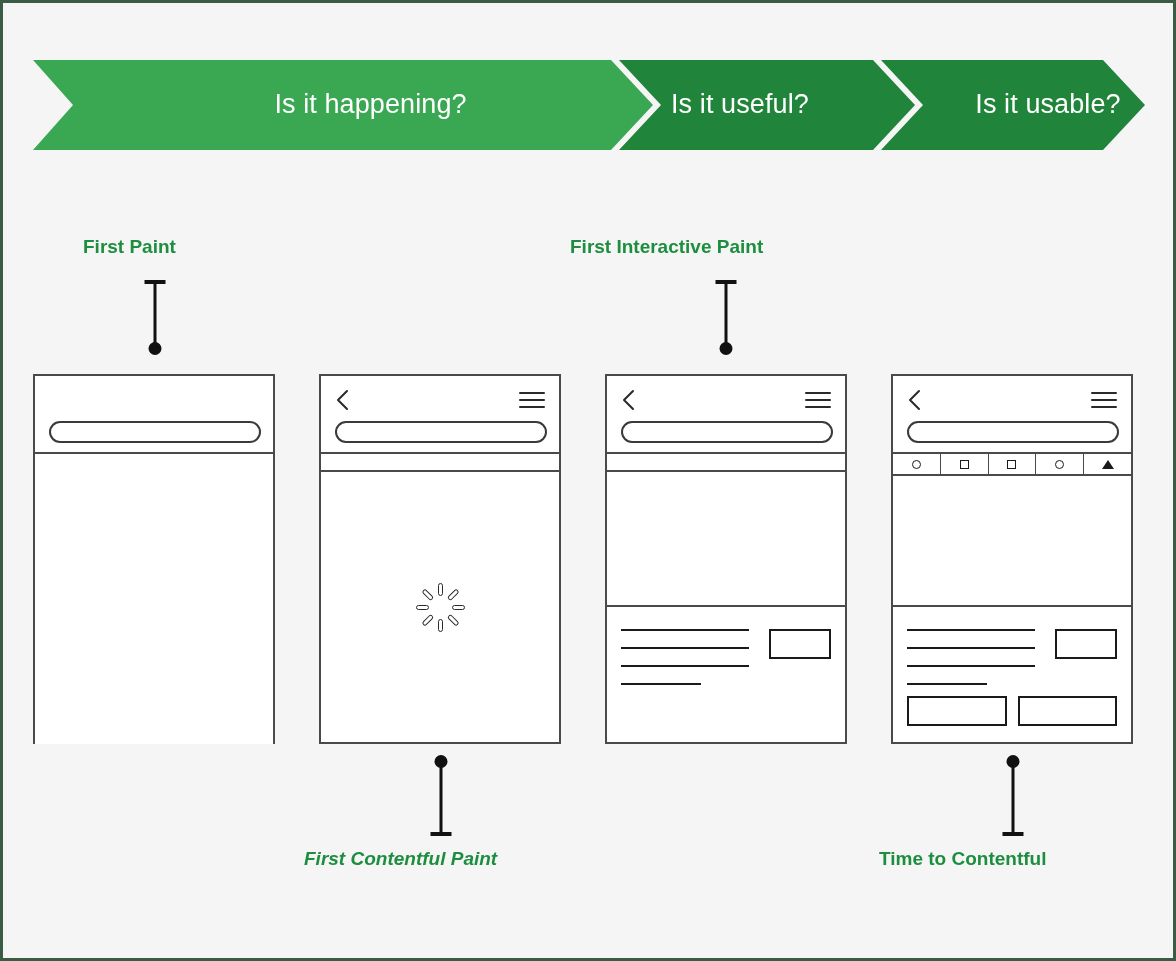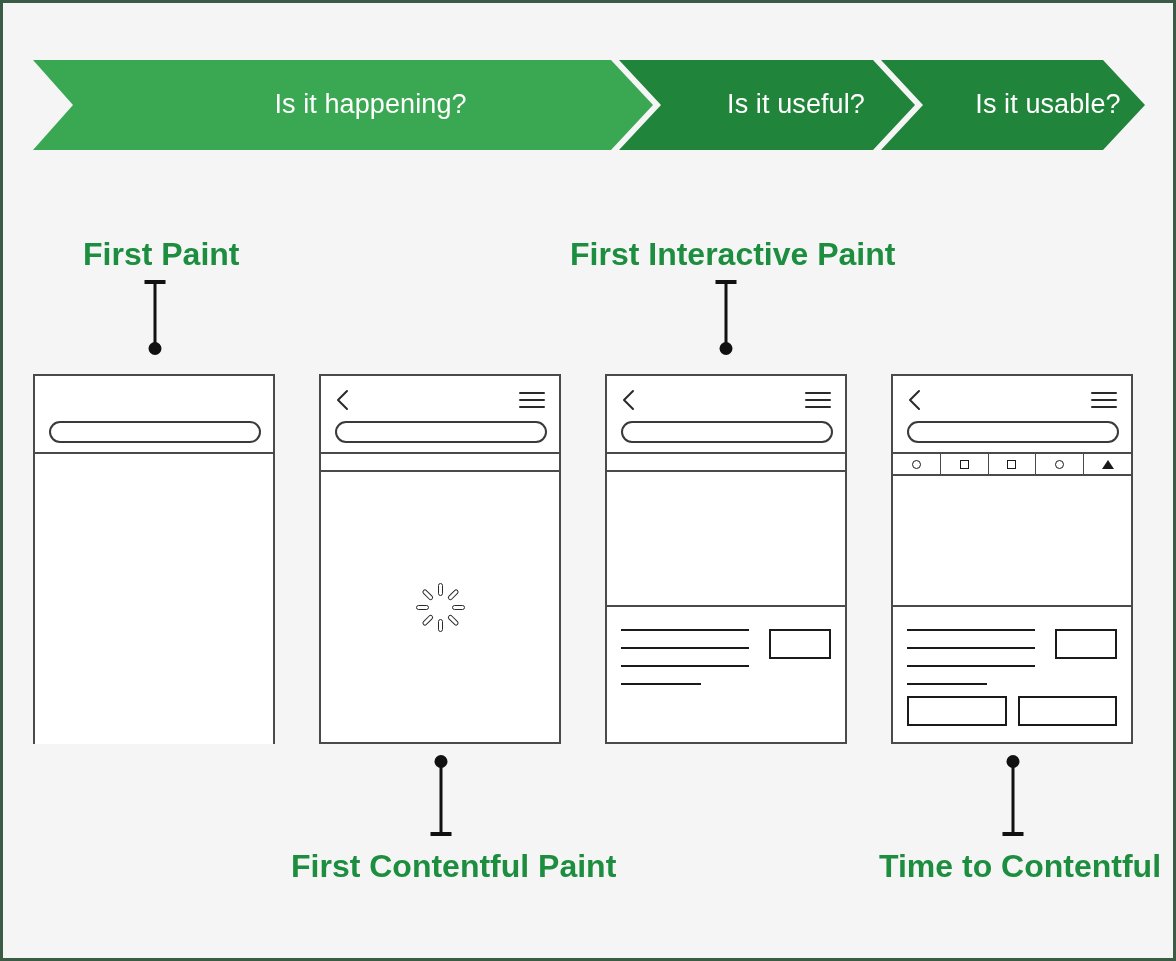--- a/index.html
+++ b/index.html
@@ -33,29 +33,29 @@
   .chev-label {
     position: absolute;
     color: #ffffff;
     font-size: 27px;
     font-weight: 400;
     letter-spacing: 0.1px;
     white-space: nowrap;
     font-family: "Liberation Sans", sans-serif;
   }
   #chev-label-0 { left: 175px;  top: 29px; width: 325px; text-align: center; }
-  #chev-label-1 { left: 638px;  top: 29px; width: 250px; text-align: center; }
+  #chev-label-1 { left: 638px;  top: 29px; width: 250px; }
   #chev-label-2 { left: 880px;  top: 29px; width: 270px; text-align: center; }
 
   
   .metric-label {
     position: absolute;
     color: #1d8e3f;
     font-weight: bold;
-    font-size: 32px;
+    font-size: 19px;
     white-space: nowrap;
     font-family: "Liberation Sans", sans-serif;
   }
 
   
   .pointer { position: absolute; }
   .pointer .stem {
     position: absolute;
     left: 50%;
     transform: translateX(-50%);
@@ -250,21 +250,21 @@
       <path d="M 848,0 L 1070,0 L 1112,45 L 1070,90 L 848,90 L 890,45 Z" fill="#21843b"></path>
     </svg>
     <div class="chev-label" id="chev-label-0">Is it happening?</div>
     <div class="chev-label" id="chev-label-1">Is it useful?</div>
     <div class="chev-label" id="chev-label-2">Is it usable?</div>
   </div>
 
   <div class="metric-label" style="left:80px; top:233px;">First Paint</div>
   <div class="metric-label" style="left:567px; top:233px;">First Interactive Paint</div>
 
-  <div class="metric-label" style="left:288px; top:845px;">First Contentful Paint</div>
+  <div class="metric-label" style="left:301px; top:845px;font-style:italic;">First Contentful Paint</div>
   <div class="metric-label" style="left:876px; top:845px;">Time to Contentful</div>
 
   <div class="pointer" style="left:141px; top:277px; width:21px; height:76px;">
     <div class="cap" style="top:0;"></div>
     <div class="stem" style="top:2px; height:66px;"></div>
     <div class="dot" style="top:62px;"></div>
   </div>
 
   <div class="pointer" style="left:712px; top:277px; width:21px; height:76px;">
     <div class="cap" style="top:0;"></div>

